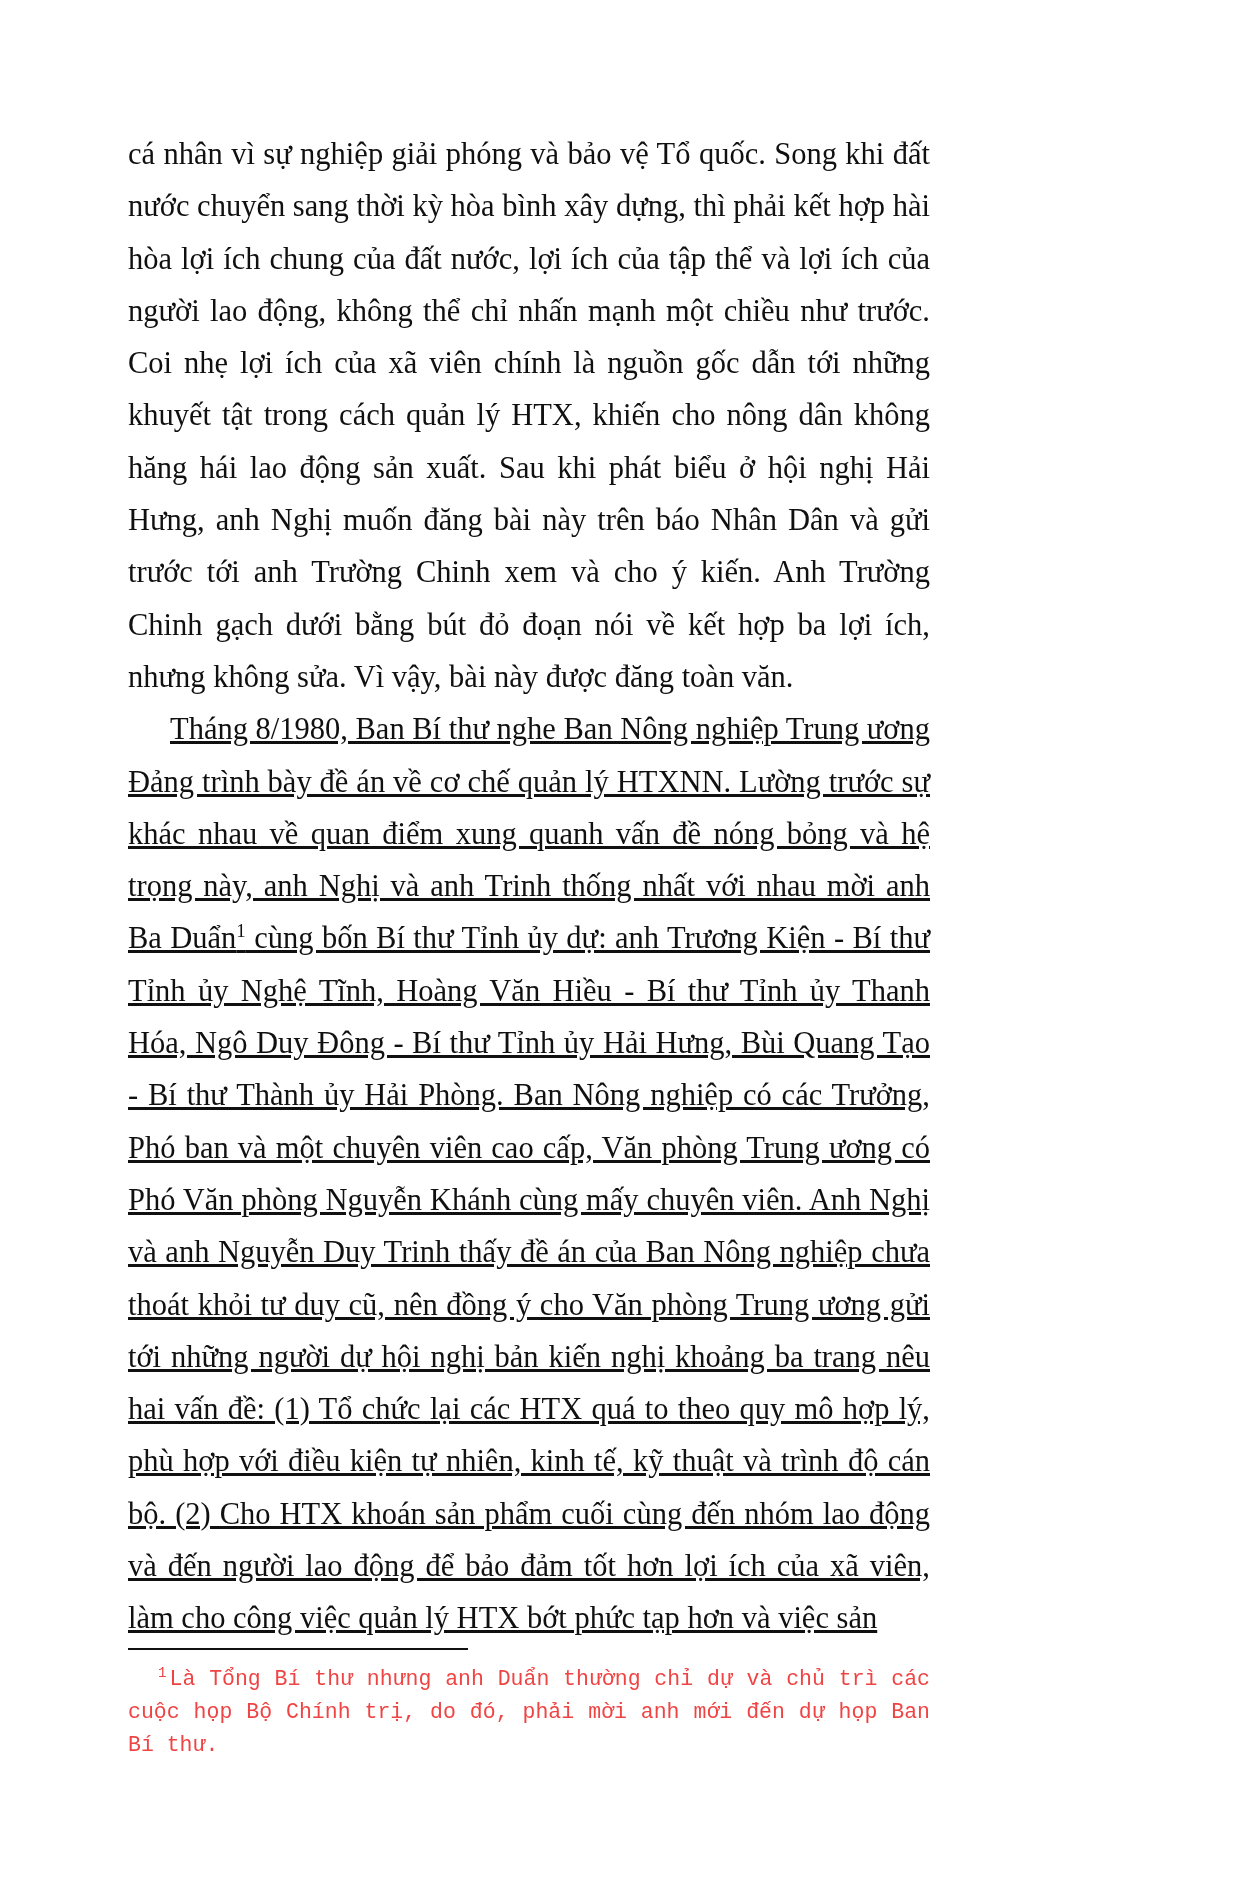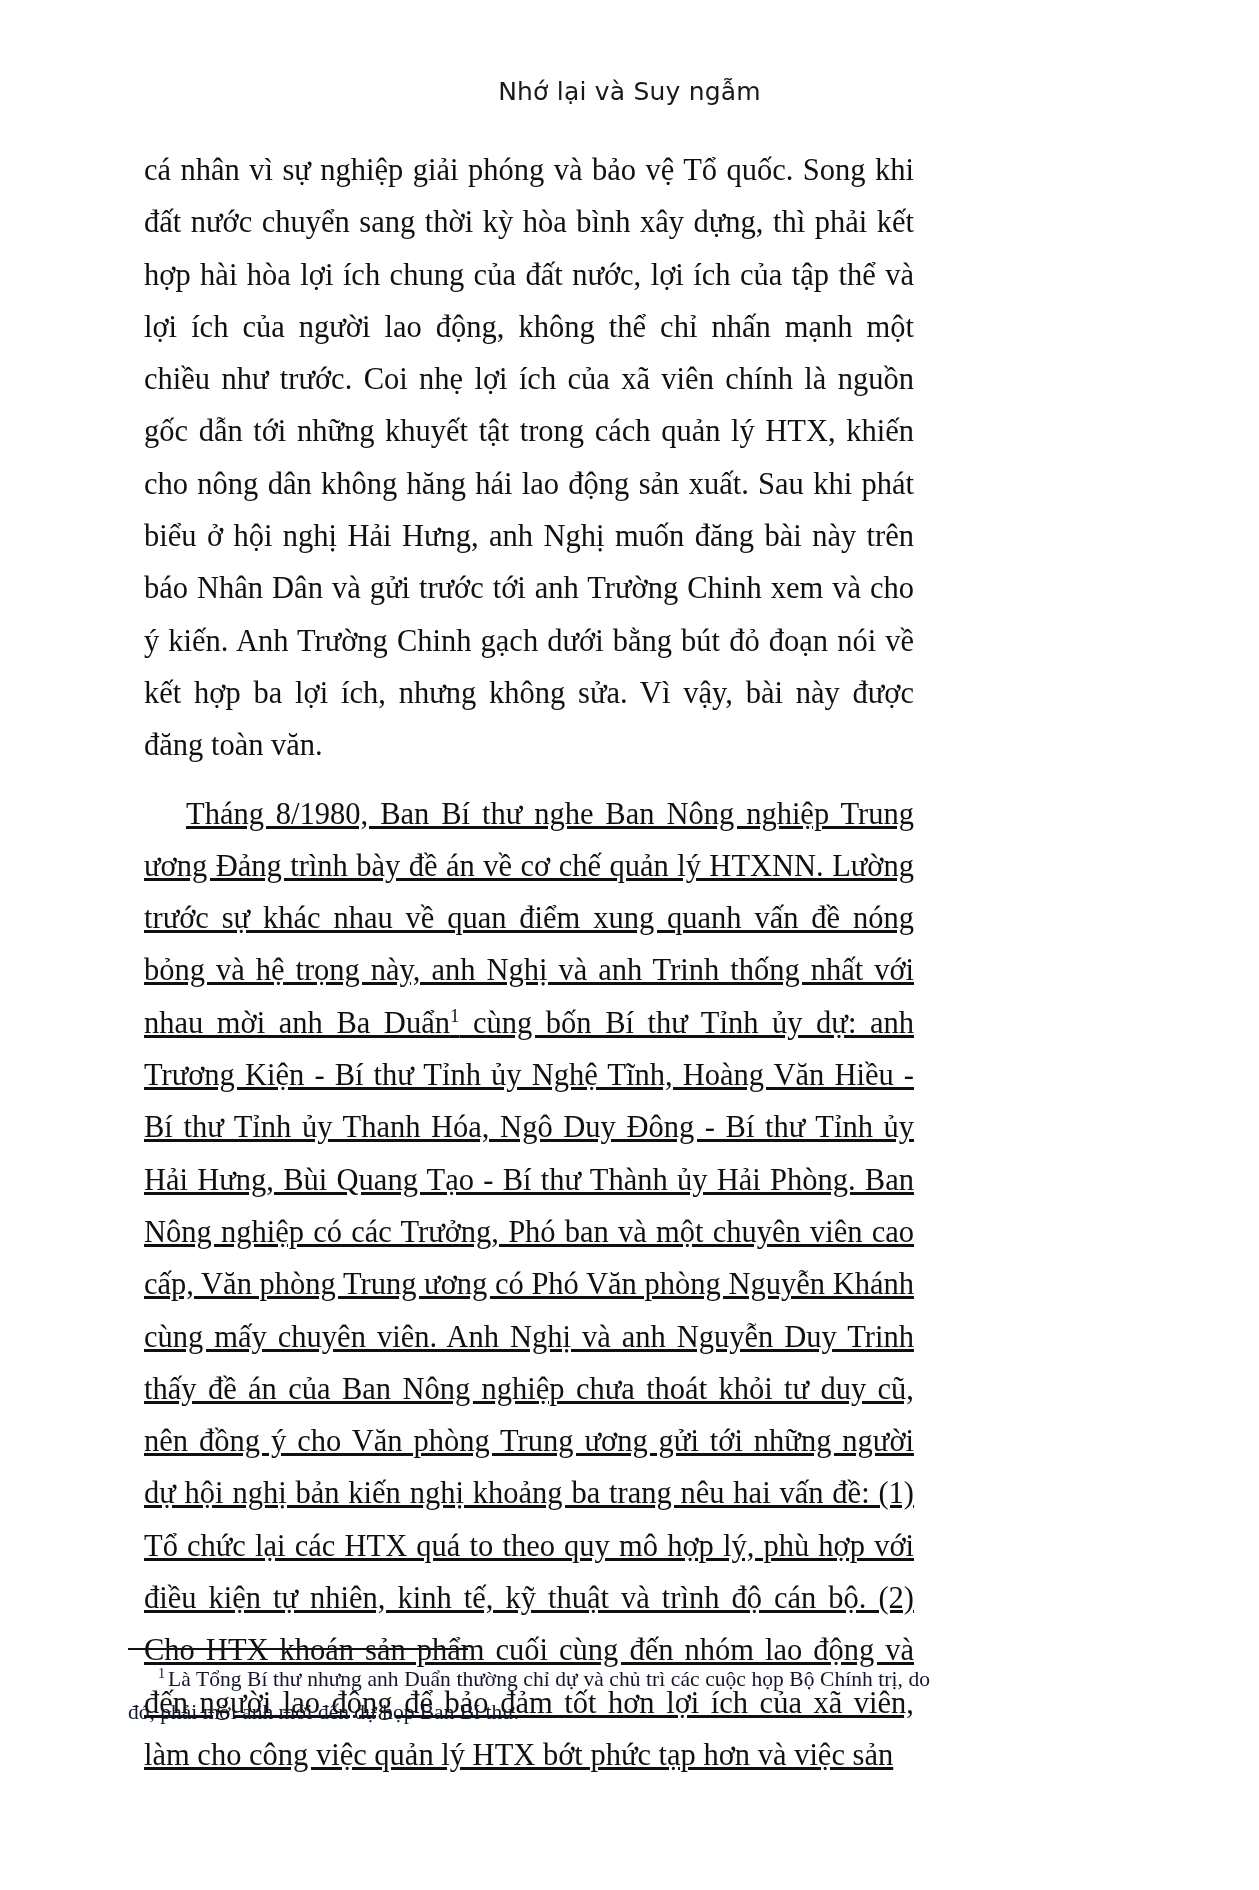--- a/index.html
+++ b/index.html
@@ -34,21 +34,21 @@
 
   
   .text-column {
     position: absolute;
     top: 128px;
     left: 128px;
     width: 802px;
   }
 
   .body-paragraph {
-    margin: 16px;
+    margin: 0;
     font-family: "Liberation Serif", "DejaVu Serif", serif;
     font-size: 30.5px;
     line-height: 52.3px;
     color: #101010;
     text-align: justify;
     text-justify: inter-word;
     hyphens: none;
     -webkit-hyphens: none;
   }
   .body-paragraph + .body-paragraph {
@@ -75,42 +75,41 @@
   }
   .footnote-rule {
     width: 340px;
     height: 0;
     border: 0;
     border-top: 2.4px solid #111111;
     margin: 0 0 13px 0;
   }
   .footnote-text {
     margin: 0;
-    font-family: Liberation Serif, serif;
+    font-family: Liberation Mono, monospace;
     font-size: 21.5px;
     line-height: 33px;
-    color: #0f172a;
+    color: #ef4444;
     text-align: justify;
     text-indent: 30px;
     hyphens: none;
     -webkit-hyphens: none;
   }
   .footnote-marker {
     font-size: 0.66em;
     vertical-align: super;
     line-height: 0;
     margin-right: 3px;
   }
 </style>
 </head>
 <body>
 
 <div class="page">
 
-  <div class="running-header">Nhớ lại và Suy ngẫm</div>
 
   <div class="text-column">
 
     <p class="body-paragraph">cá nhân vì sự nghiệp giải phóng và bảo vệ Tổ quốc. Song khi đất nước chuyển sang thời kỳ hòa bình xây dựng, thì phải kết hợp hài hòa lợi ích chung của đất nước, lợi ích của tập thể và lợi ích của người lao động, không thể chỉ nhấn mạnh một chiều như trước. Coi nhẹ lợi ích của xã viên chính là nguồn gốc dẫn tới những khuyết tật trong cách quản lý HTX, khiến cho nông dân không hăng hái lao động sản xuất. Sau khi phát biểu ở hội nghị Hải Hưng, anh Nghị muốn đăng bài này trên báo Nhân Dân và gửi trước tới anh Trường Chinh xem và cho ý kiến. Anh Trường Chinh gạch dưới bằng bút đỏ đoạn nói về kết hợp ba lợi ích, nhưng không sửa. Vì vậy, bài này được đăng toàn văn.</p>
 
     <p class="body-paragraph indented"><span>Tháng 8/1980, Ban Bí thư nghe Ban Nông nghiệp Trung ương Đảng trình bày đề án về cơ chế quản lý HTXNN. Lường trước sự khác nhau về quan điểm xung quanh vấn đề nóng bỏng và hệ trọng này, anh Nghị và anh Trinh thống nhất với nhau mời anh Ba Duẩn</span><sup class="footnote-ref">1</sup><span> cùng bốn Bí thư Tỉnh ủy dự: anh Trương Kiện - Bí thư Tỉnh ủy Nghệ Tĩnh, Hoàng Văn Hiều - Bí thư Tỉnh ủy Thanh Hóa, Ngô Duy Đông - Bí thư Tỉnh ủy Hải Hưng, Bùi Quang Tạo - Bí thư Thành ủy Hải Phòng. Ban Nông nghiệp có các Trưởng, Phó ban và một chuyên viên cao cấp, Văn phòng Trung ương có Phó Văn phòng Nguyễn Khánh cùng mấy chuyên viên. Anh Nghị và anh Nguyễn Duy Trinh thấy đề án của Ban Nông nghiệp chưa thoát khỏi tư duy cũ, nên đồng ý cho Văn phòng Trung ương gửi tới những người dự hội nghị bản kiến nghị khoảng ba trang nêu hai vấn đề: (1) Tổ chức lại các HTX quá to theo quy mô hợp lý, phù hợp với điều kiện tự nhiên, kinh tế, kỹ thuật và trình độ cán bộ. (2) Cho HTX khoán sản phẩm cuối cùng đến nhóm lao động và đến người lao động để bảo đảm tốt hơn lợi ích của xã viên, làm cho công việc quản lý HTX bớt phức tạp hơn và việc sản</span></p>
 
   </div>
 
   <div class="footnote-block">

